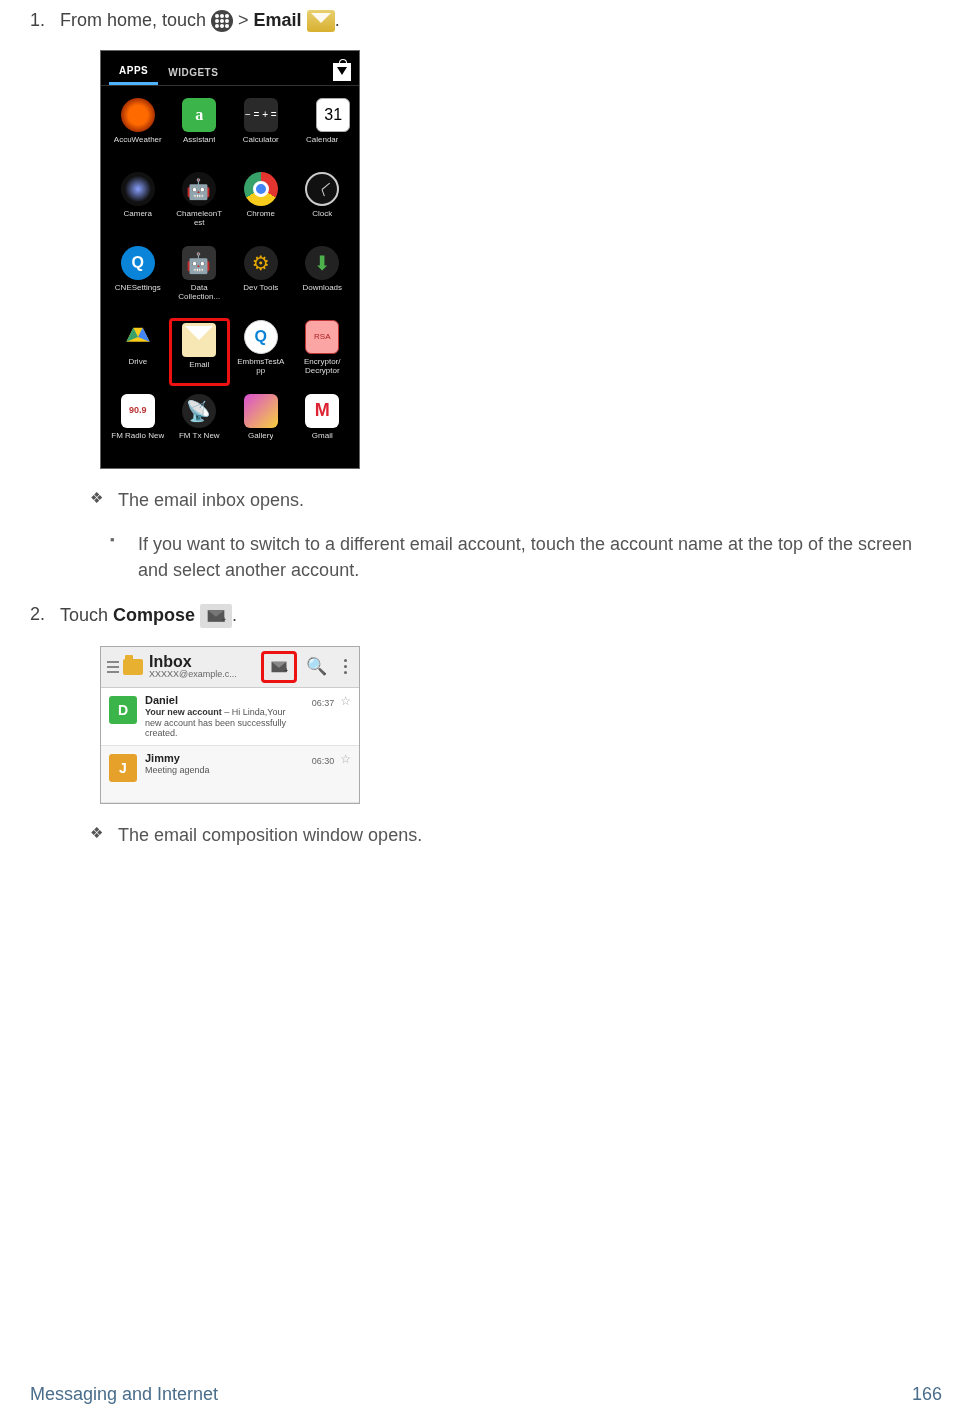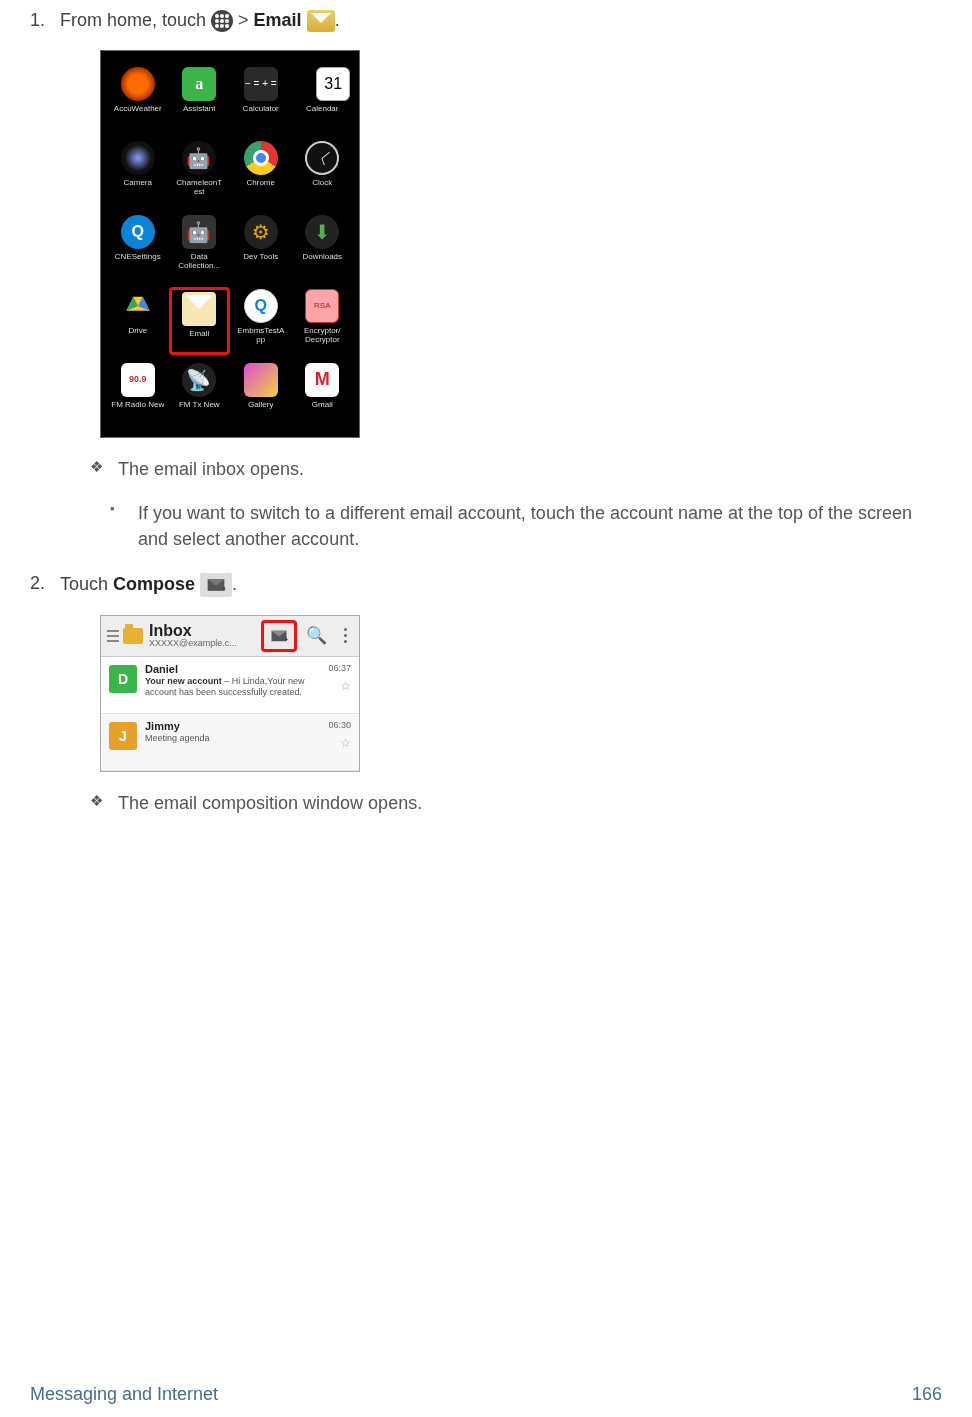--- a/index.html
+++ b/index.html
@@ -293,21 +293,21 @@
     display:flex;align-items:center;justify-content:center;
     color:#fff;font-weight:700;font-size:14px;
     margin-top:2px;
   }
   .av-green{background:#3bb54a;}
   .av-orange{background:#e6a12b;}
   .mail-body{flex:1;line-height:1.2;}
   .mail-from{font-size:11px;font-weight:700;color:#222;}
   .mail-line{font-size:9px;color:#555;}
   .mail-line b{color:#333;}
-  .mail-meta{display:flex;flex-direction:column;align-items:flex-end;gap:6px;}
+  .mail-meta{display:flex;flex-direction:row;align-items:flex-end;gap:6px;}
   .mail-time{font-size:9px;color:#666;}
   .star{color:#aaa;font-size:12px;}
 
   .inbox-empty{flex:1;background:#fafafa;height:260px;}
 
   
   .footer {
     position: absolute;
     bottom: 12px;
     left: 30px;
@@ -327,20 +327,26 @@
 
     <li>
       <span>From home, touch </span>
       <span class="inline-icon apps-icon"></span>
       <span> &gt; </span>
       <b>Email</b>
       <span class="inline-icon email-icon-big"></span><span>.</span>
 
       
       <div class="phone-shot">
+        <div class="phone-tabs">
+          <div class="phone-tab active">APPS</div>
+          <div class="phone-tab">WIDGETS</div>
+          <div class="phone-tab-spacer"></div>
+          <div class="shop-icon"></div>
+        </div>
         <div class="app-grid">
           <div class="app-cell">
               <div class="app-ico ico-sun"></div>
               <div class="lbl">AccuWeather</div>
             </div>
           <div class="app-cell">
               <div class="app-ico ico-a">a</div>
               <div class="lbl">Assistant</div>
             </div>
           <div class="app-cell">

